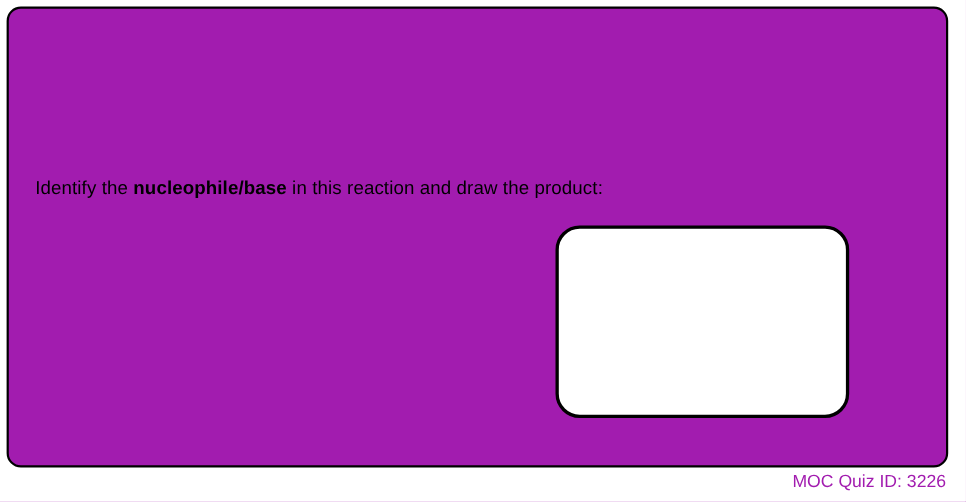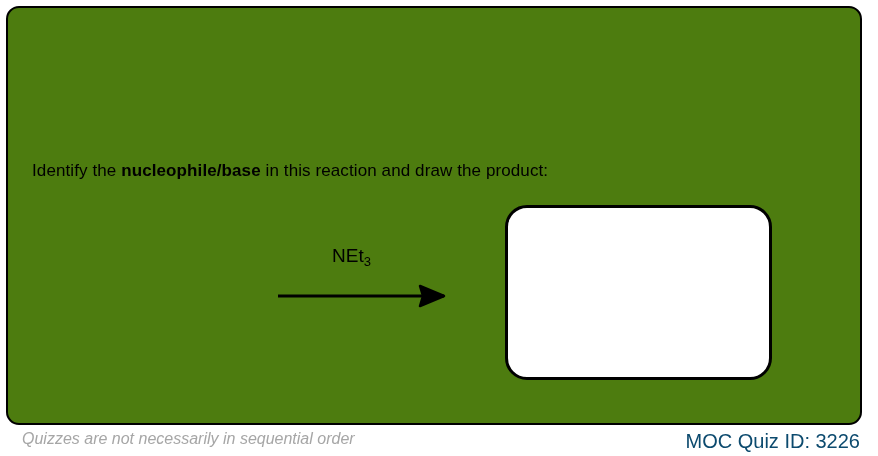--- a/index.html
+++ b/index.html
@@ -18,21 +18,21 @@
 
   #quiz-card {
     position: absolute;
     left: 6px;
     top: 6px;
     width: 856px;
     height: 419px;
     box-sizing: border-box;
     border: 2px solid #000000;
     border-radius: 13px;
-    background: #4d7c0f;
+    background: #a21caf;
   }
 
   #question-text {
     position: absolute;
     left: 24px;
     top: 152px;
     font-size: 17px;
     line-height: 22px;
     color: #000000;
     white-space: nowrap;
@@ -107,46 +107,38 @@
     top: 2px;
     font-size: 16px;
     font-style: italic;
     color: #a6a6a6;
     white-space: nowrap;
   }
   #footer-quiz-id {
     position: absolute;
     right: 18px;
     top: 2px;
-    font-size: 20px;
-    color: #0c4a6e;
+    font-size: 16px;
+    color: #a21caf;
     white-space: nowrap;
   }
 </style>
 </head>
 <body>
 
 <div id="quiz-card">
 
   <div id="question-text">
     <span>Identify the </span><span class="bold">nucleophile/base</span><span> in this reaction and draw the product:</span>
   </div>
 
   <div id="reaction-scheme">
 
 
-    <div id="reaction-arrow-group">
-      <div id="reagent-label"><span>NEt</span><sub>3</sub></div>
-      <svg width="200" height="120" viewBox="0 0 200 120" xmlns="http://www.w3.org/2000/svg">
-        <line x1="12" y1="68" x2="178" y2="68" stroke="#000000" stroke-width="3.2"></line>
-        <polygon points="178,68 154,58 157,68 154,78" fill="#000000" stroke="#000000" stroke-width="2.5" stroke-linejoin="round"></polygon>
-      </svg>
-    </div>
 
     <div id="product-answer-box"></div>
 
   </div>
 </div>
 
 <div id="quiz-footer">
-  <div id="footer-note">Quizzes are not necessarily in sequential order</div>
   <div id="footer-quiz-id">MOC Quiz ID: 3226</div>
 </div>
 
 </body></html>

